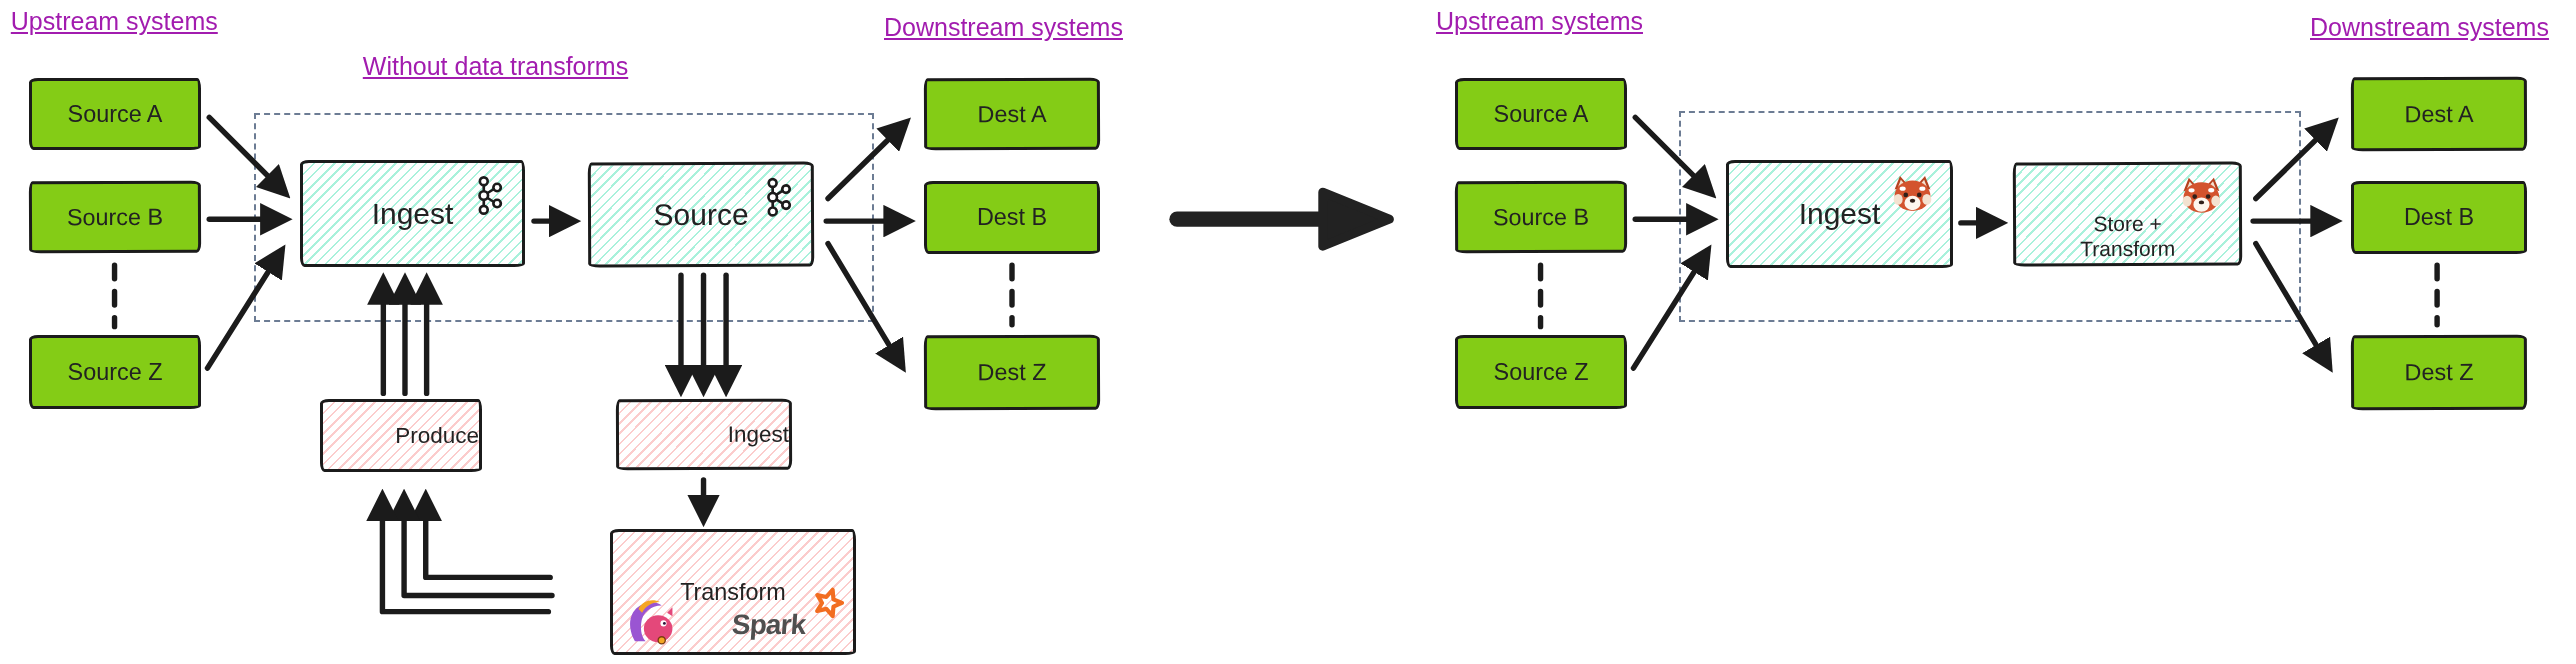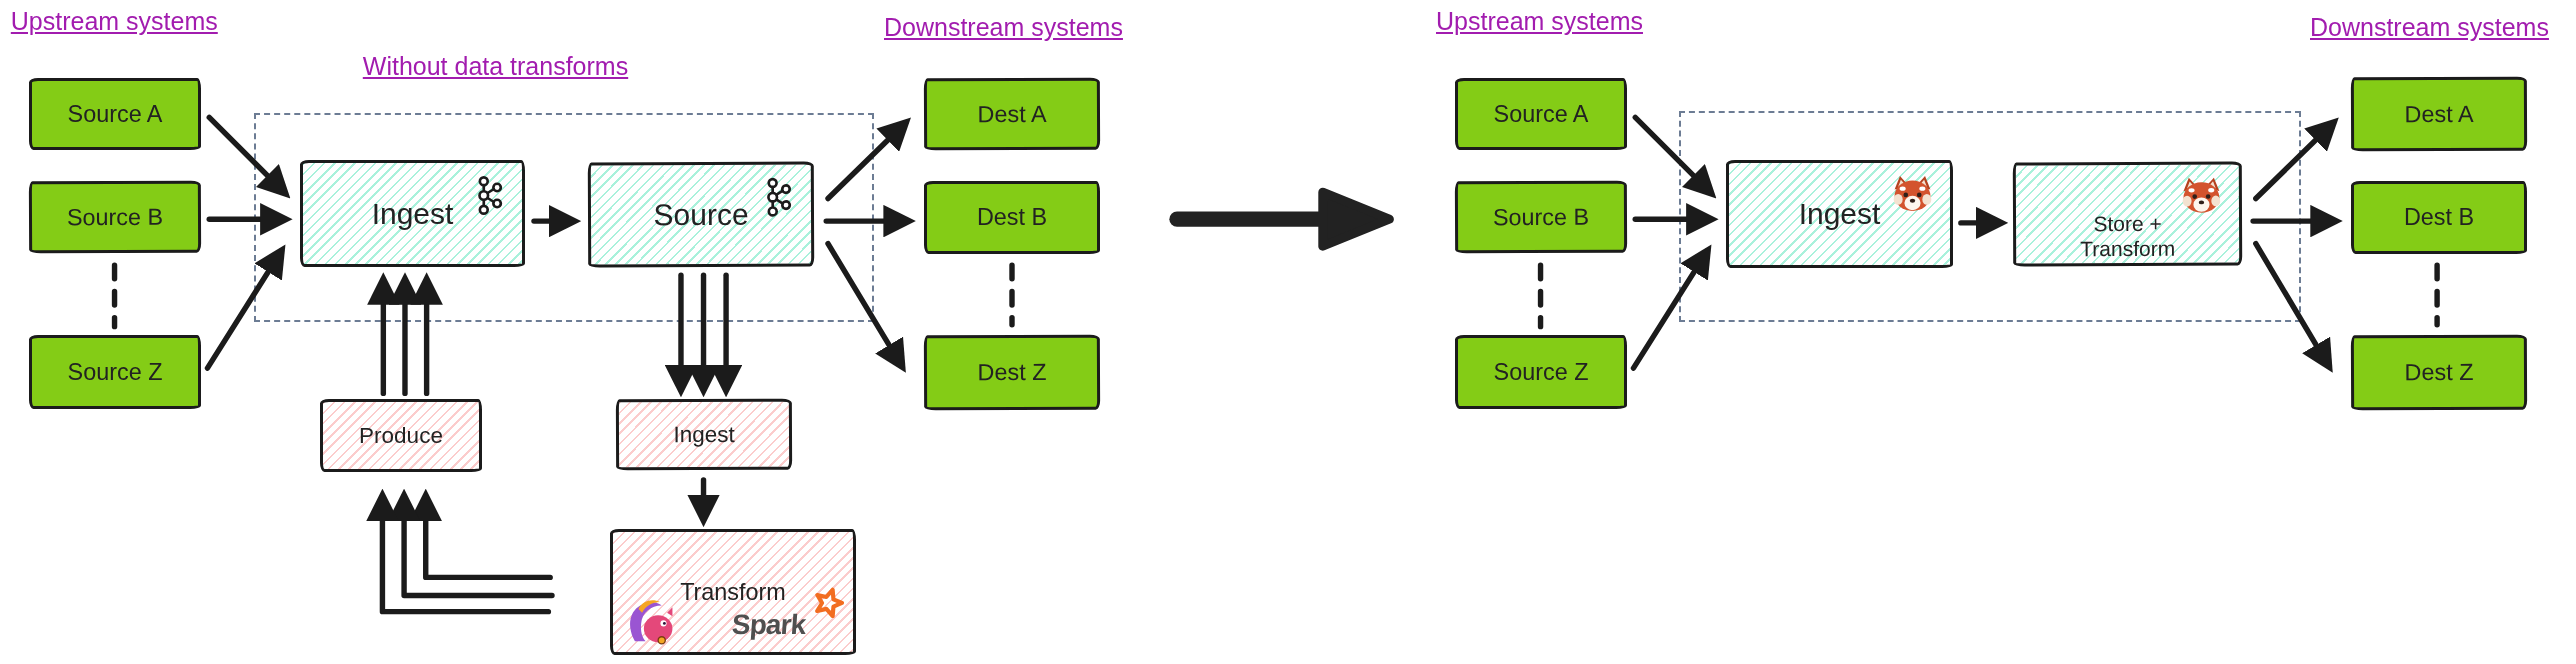--- a/index.html
+++ b/index.html
@@ -11,21 +11,21 @@
   .lbl{position:absolute;font-size:25px;color:#a21caf;white-space:nowrap;text-decoration:underline;}
   .lbl.title{width:631px;left:180px;top:52px;text-align:center;white-space:nowrap;}
   .dashed-rect{position:absolute;border:2.7px dashed #6c7c94;background:transparent;}
   .box{position:absolute;box-sizing:border-box;border:3.2px solid #1b1b1b;background:#84cc16;
     display:flex;align-items:center;justify-content:center;font-size:23.4px;color:#222;
     border-radius:9px 3.6px 10.8px 4.5px / 4.5px 10.8px 3.6px 9px;}
   .box.r2{border-radius:3.6px 10px 4.5px 11.7px / 10.8px 4.5px 9px 3.6px; transform:rotate(-0.25deg);}
   .teal{background:
     repeating-linear-gradient(135deg, rgba(99,230,190,0.55) 0px, rgba(99,230,190,0.55) 1.8px, transparent 1.8px, transparent 7.2px),#fff;}
   .pink{background:
-    repeating-linear-gradient(135deg, rgba(248,154,154,0.5) 0px, rgba(248,154,154,0.5) 1.8px, transparent 1.8px, transparent 7.2px),#fff;}
+    repeating-linear-gradient(135deg, rgba(248,154,154,0.5) 0px, rgba(248,154,154,0.5) 1.8px, transparent 1.8px, transparent 7.2px),#fff; justify-content: flex-end;}
   .big-label{font-size:30px;}
   .corner-icon{position:absolute;right:16px;top:11.7px;}
   .two-line{width:117px;text-align:center;font-size:21px;line-height:1.18;margin-top:45px;}
   .arrows{position:absolute;left:0;top:0;pointer-events:none;}
   .transform-box .box-label{position:absolute;top:47px;left:0;width:100%;text-align:center;font-size:23.4px;}
   .flink{position:absolute;left:12.6px;bottom:5.4px;}
   .spark-logo{position:absolute;right:12.6px;bottom:10.8px;width:108px;height:43px;}
   .spark-word{position:absolute;left:0;bottom:0;font-size:28px;font-weight:bold;color:#4f4f4f;
     letter-spacing:-0.9px;transform:skewX(-4deg);}
   .spark-star{position:absolute;right:-3.6px;top:-10.8px;}

